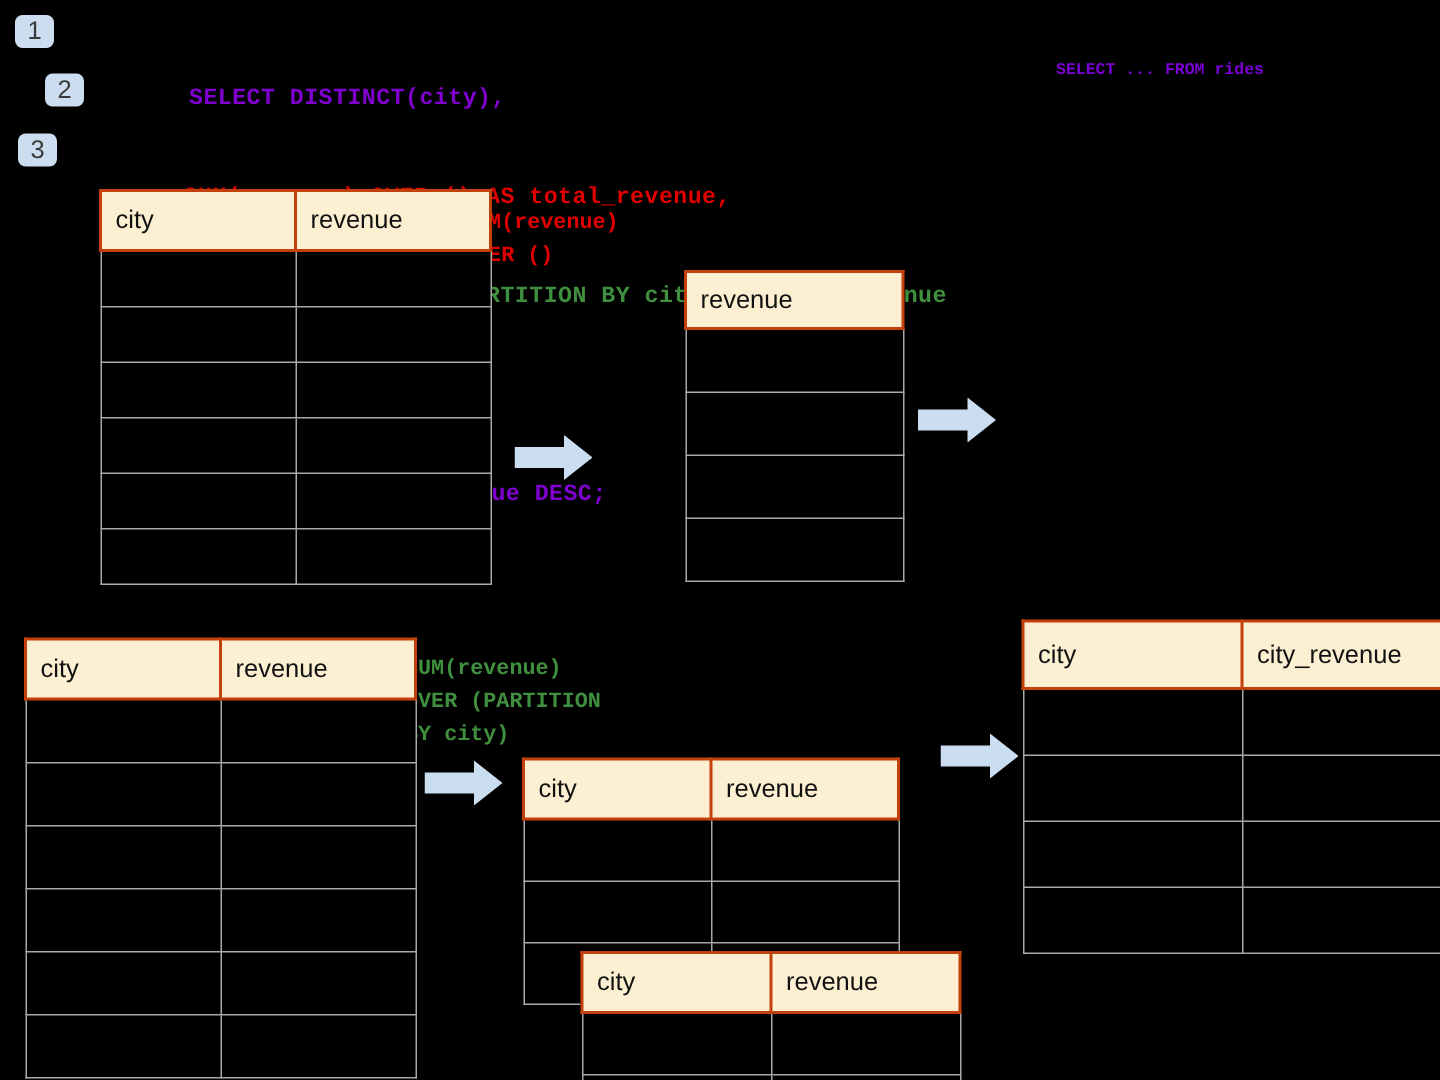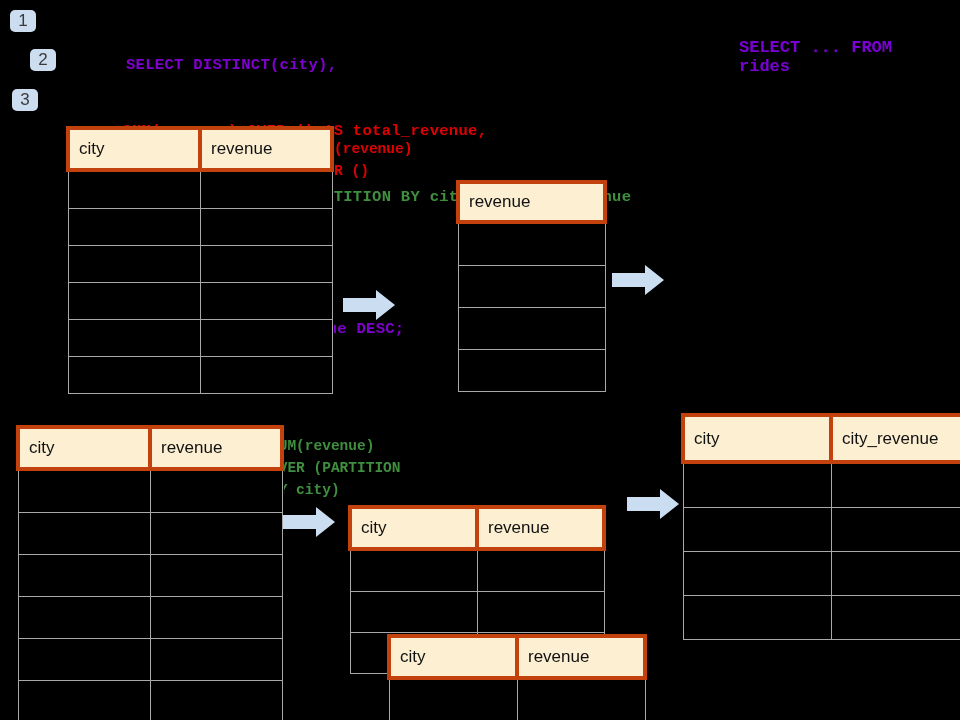--- a/index.html
+++ b/index.html
@@ -28,24 +28,24 @@
     letter-spacing: 0.3px;
     font-weight: bold;
   }
   .sql-line { white-space: pre; }
   .sql-purple { color: #8000D0; margin-left: 42px; }
   .sql-red { color: #E00000; }
   .sql-green { color: #3F8F3F; }
 
   .sql-sidelabel {
     position: absolute;
-    left: 739px;
+    left: 704px;
     top: 38px;
     font-family: "Liberation Mono", monospace;
-    font-size: 17px;
+    font-size: 11px;
     line-height: 19px;
     font-weight: bold;
     color: #7B00D6;
     white-space: pre-wrap;
     width: 165px;
   }
 
   
   .badge {
     position: absolute;
@@ -66,21 +66,21 @@
     border-collapse: collapse;
     background: #000000;
     table-layout: fixed;
   }
   .tbl td {
     border: 1px solid #A9A9A9;
     padding: 0;
     background: #000000;
   }
   .tbl th {
-    border: 4px solid #c2410c;
+    border: 2px solid #c2410c;
     background: #FCEFD2;
     color: #111111;
     font-family: "Liberation Sans", sans-serif;
     font-weight: normal;
     font-size: 17px;
     text-align: left;
     padding: 0 0 0 9px;
   }
 
   

